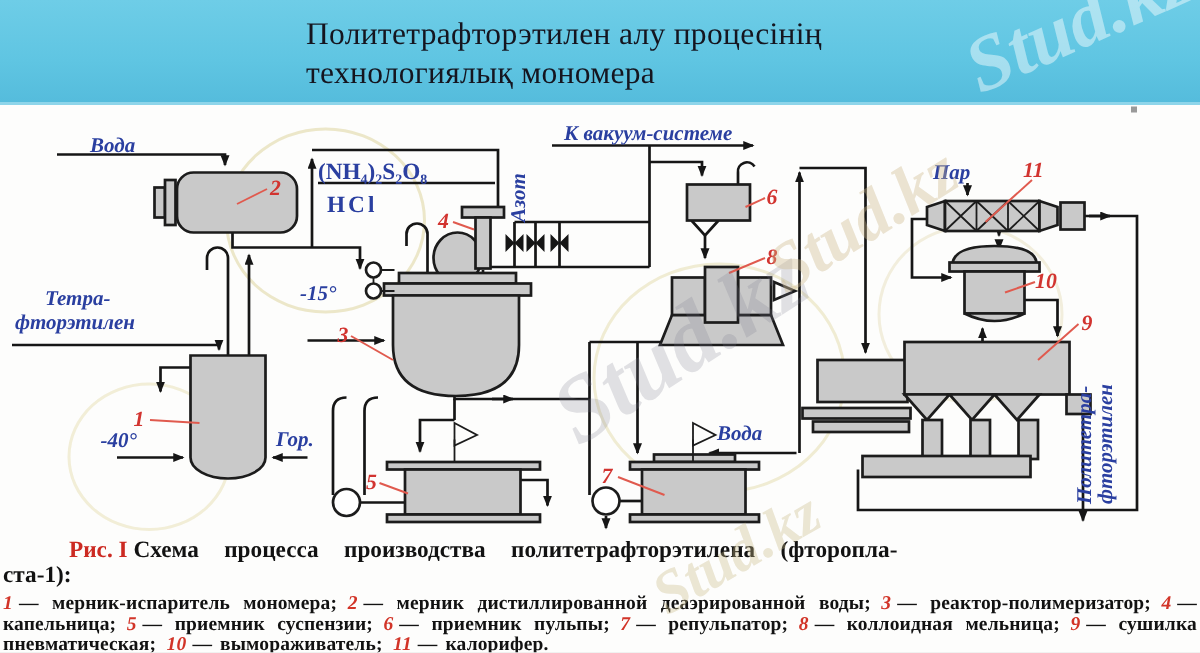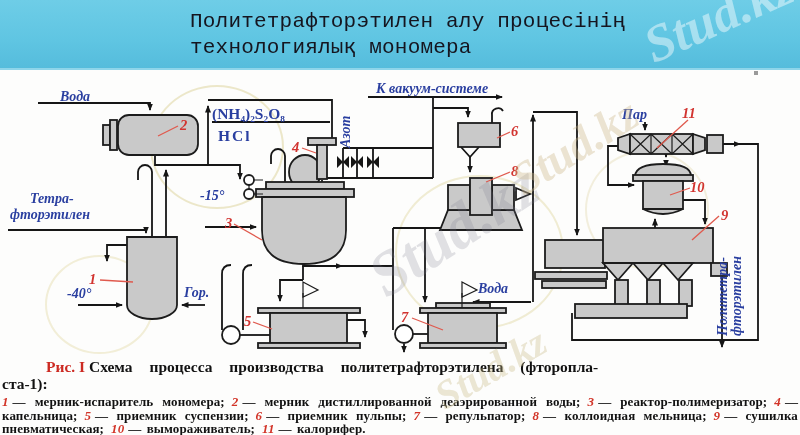--- a/index.html
+++ b/index.html
@@ -2,22 +2,22 @@
 <html><head>
 <meta charset="utf-8">
 <style>
   html,body{margin:0;padding:0;background:#e8e8e8;}
   .stage{position:relative;width:800px;height:435px;background:#fdfdfc;overflow:hidden;
          font-family:"Liberation Serif","DejaVu Serif",serif;}
   
   .header{position:absolute;left:0;top:0;width:800px;height:68px;
           background:linear-gradient(180deg,#6ecde7 0%,#5fc5e2 60%,#55bcdc 100%);
           border-bottom:2px solid #8ed5ea;z-index:2;}
-  .title{position:absolute;left:190px;top:9px;font-size:21px;line-height:26px;color:#15151f;
-         letter-spacing:.2px;font-family:Liberation Mono, monospace;}
+  .title{position:absolute;left:204px;top:9px;font-size:21px;line-height:26px;color:#15151f;
+         letter-spacing:.2px;}
   .dot{position:absolute;left:754px;top:71px;width:4px;height:4px;background:#9a9a9a;z-index:4;}
   
   .wm{position:absolute;font-style:italic;font-weight:bold;pointer-events:none;white-space:nowrap;}
   .wm-header{left:640px;top:-14px;font-size:52px;color:rgba(255,255,255,.45);transform:rotate(-24deg);z-index:3;}
   .wm-mid{left:360px;top:195px;font-size:62px;color:rgba(125,125,140,.22);transform:rotate(-33deg);z-index:3;}
   .wm-beige{left:505px;top:120px;font-size:46px;color:rgba(205,185,140,.38);transform:rotate(-32deg);z-index:3;}
   .wm-low{left:430px;top:345px;font-size:40px;color:rgba(200,185,135,.35);transform:rotate(-30deg);z-index:3;}
   .blob{position:absolute;border-radius:50%;z-index:1;}
   .blob1{left:150px;top:85px;width:130px;height:120px;border:2px solid rgba(215,205,140,.45);}
   .blob2{left:395px;top:175px;width:165px;height:150px;border:2px solid rgba(220,210,150,.4);}

